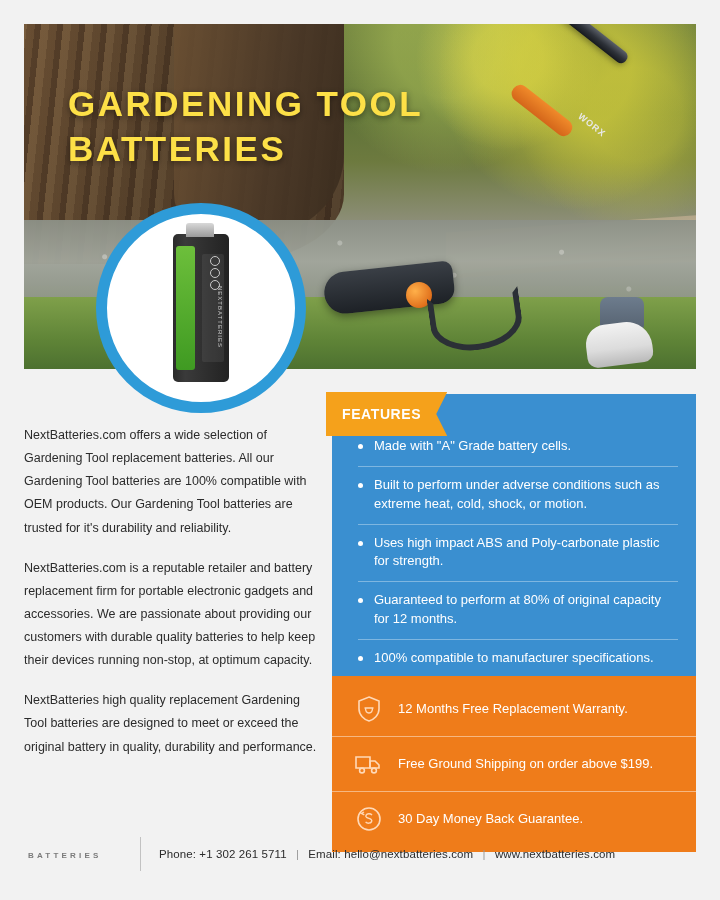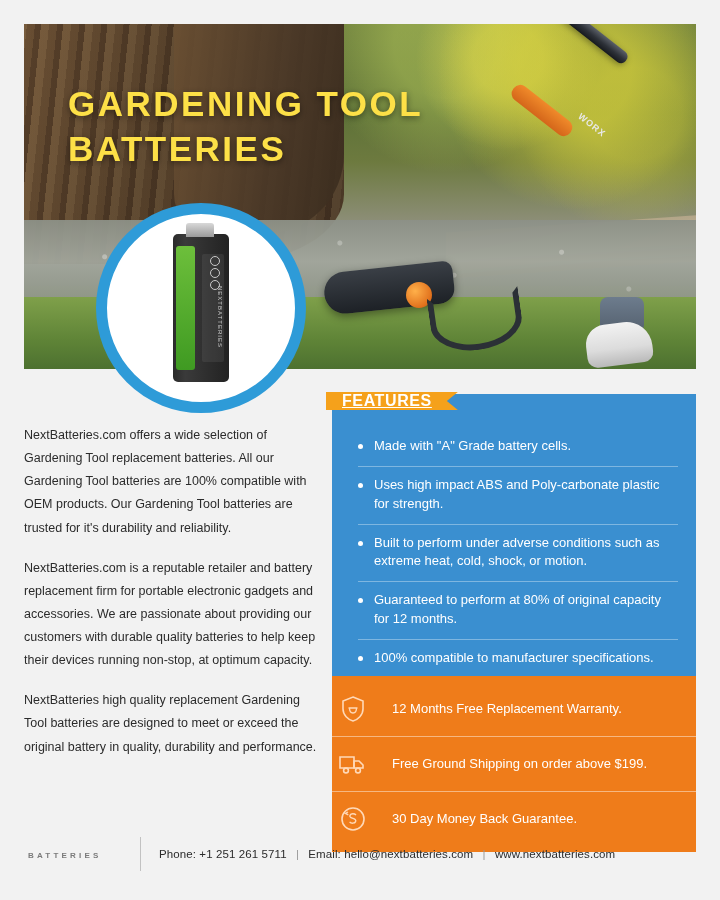--- a/index.html
+++ b/index.html
@@ -251,31 +251,30 @@
     width: 364px;
     background: #3a8fd0;
     padding: 34px 0 16px 0;
     box-sizing: border-box;
     min-height: 272px;
   }
   .features-ribbon {
     position: absolute;
     left: -6px;
     top: -2px;
-    height: 18px;
+    height: 44px;
     background: #f5a11b;
     color: #ffffff;
-    font-size: 16px;
+    font-size: 14px;
     font-weight: bold;
     letter-spacing: .6px;
     display: flex;
     align-items: center;
     padding: 0 26px 0 16px;
     clip-path: polygon(0 0, 100% 0, calc(100% - 11px) 50%, 100% 100%, 0 100%);
-    text-decoration: underline;
   }
   .feat-list {
     list-style: none;
     margin: 0;
     padding: 0 18px 0 26px;
   }
   .feat-list li {
     position: relative;
     color: #ffffff;
     font-size: 13px;
@@ -301,22 +300,22 @@
     left: 332px;
     top: 676px;
     width: 364px;
     background: #ef7c1a;
     padding: 6px 0;
     box-sizing: border-box;
   }
   .offer-row {
     display: flex;
     align-items: center;
-    gap: 24px;
-    padding: 12px 18px 12px 6px;
+    gap: 14px;
+    padding: 12px 18px 12px 22px;
     border-bottom: 1px solid rgba(255,255,255,0.45);
   }
   .offer-row:last-child { border-bottom: none; }
   .offer-icon {
     flex: 0 0 30px;
     height: 30px;
     display: flex;
     align-items: center;
     justify-content: center;
   }
@@ -406,22 +405,22 @@
   <div class="left-copy">
     <p>NextBatteries.com offers a wide selection of Gardening Tool replacement batteries. All our Gardening Tool batteries are 100% compatible with OEM products. Our Gardening Tool batteries are trusted for it's durability and reliability.</p>
     <p>NextBatteries.com is a reputable retailer and battery replacement firm for portable electronic gadgets and accessories. We are passionate about providing our customers with durable quality batteries to help keep their devices running non-stop, at optimum capacity.</p>
     <p>NextBatteries high quality replacement Gardening Tool batteries are designed to meet or exceed the original battery in quality, durability and performance.</p>
   </div>
 
   <div class="features">
     <div class="features-ribbon">FEATURES</div>
     <ul class="feat-list">
       <li>Made with "A" Grade battery cells.</li>
+      <li>Built to perform under adverse conditions such as extreme heat, cold, shock, or motion.</li>
       <li>Uses high impact ABS and Poly-carbonate plastic for strength.</li>
-      <li>Built to perform under adverse conditions such as extreme heat, cold, shock, or motion.</li>
       <li>Guaranteed to perform at 80% of original capacity for 12 months.</li>
       <li>100% compatible to manufacturer specifications.</li>
     </ul>
   </div>
 
   <div class="offers">
 
     <div class="offer-row">
       <div class="offer-icon">
         <svg width="26" height="28" viewBox="0 0 26 28" fill="none" stroke="#ffd9b8" stroke-width="1.6">
@@ -456,21 +455,21 @@
     </div>
 
   </div>
 
   <div class="footer">
     <div class="logo">
       <div class="logo-sub">BATTERIES</div>
     </div>
     <div class="footer-div"></div>
     <div class="footer-contact">
-      <span>Phone: +1 251 261 5711</span>
+      <span>Phone: +1 302 261 5711</span>
       <span class="footer-sep">|</span>
       <span>Email: hello@nextbatteries.com</span>
       <span class="footer-sep">|</span>
       <span>www.nextbatteries.com</span>
     </div>
   </div>
 
 </div>
 
 </body></html>

